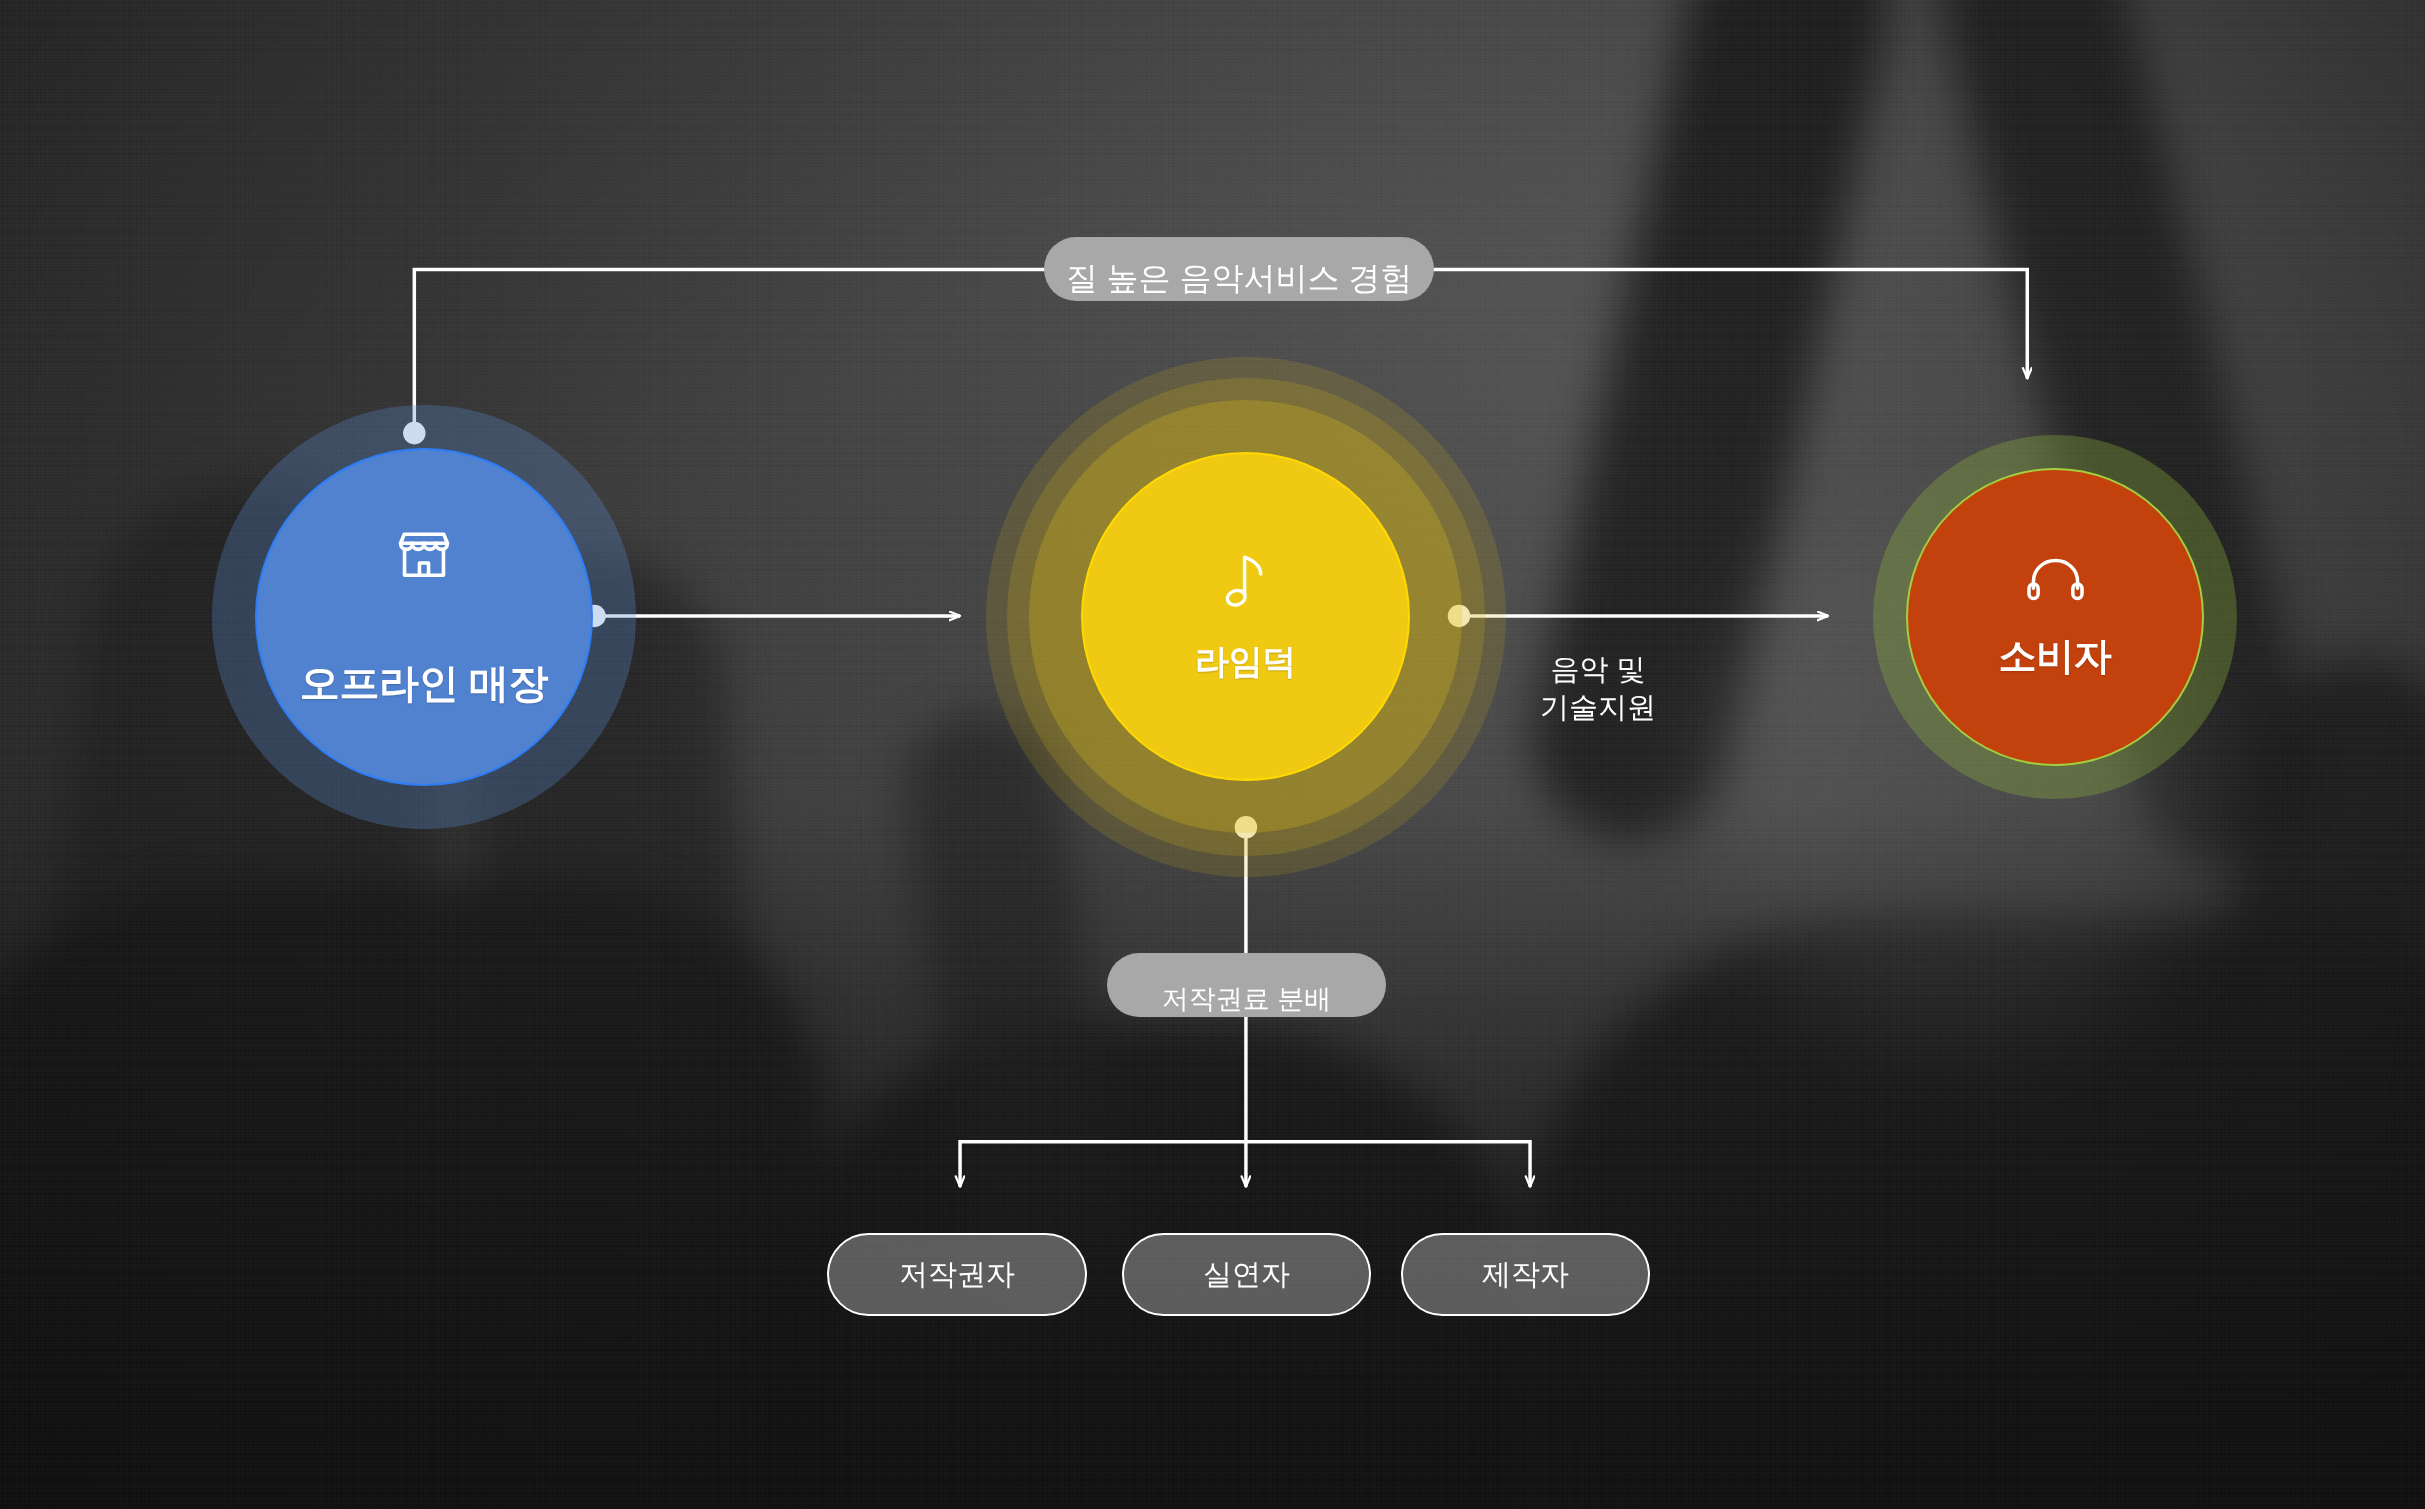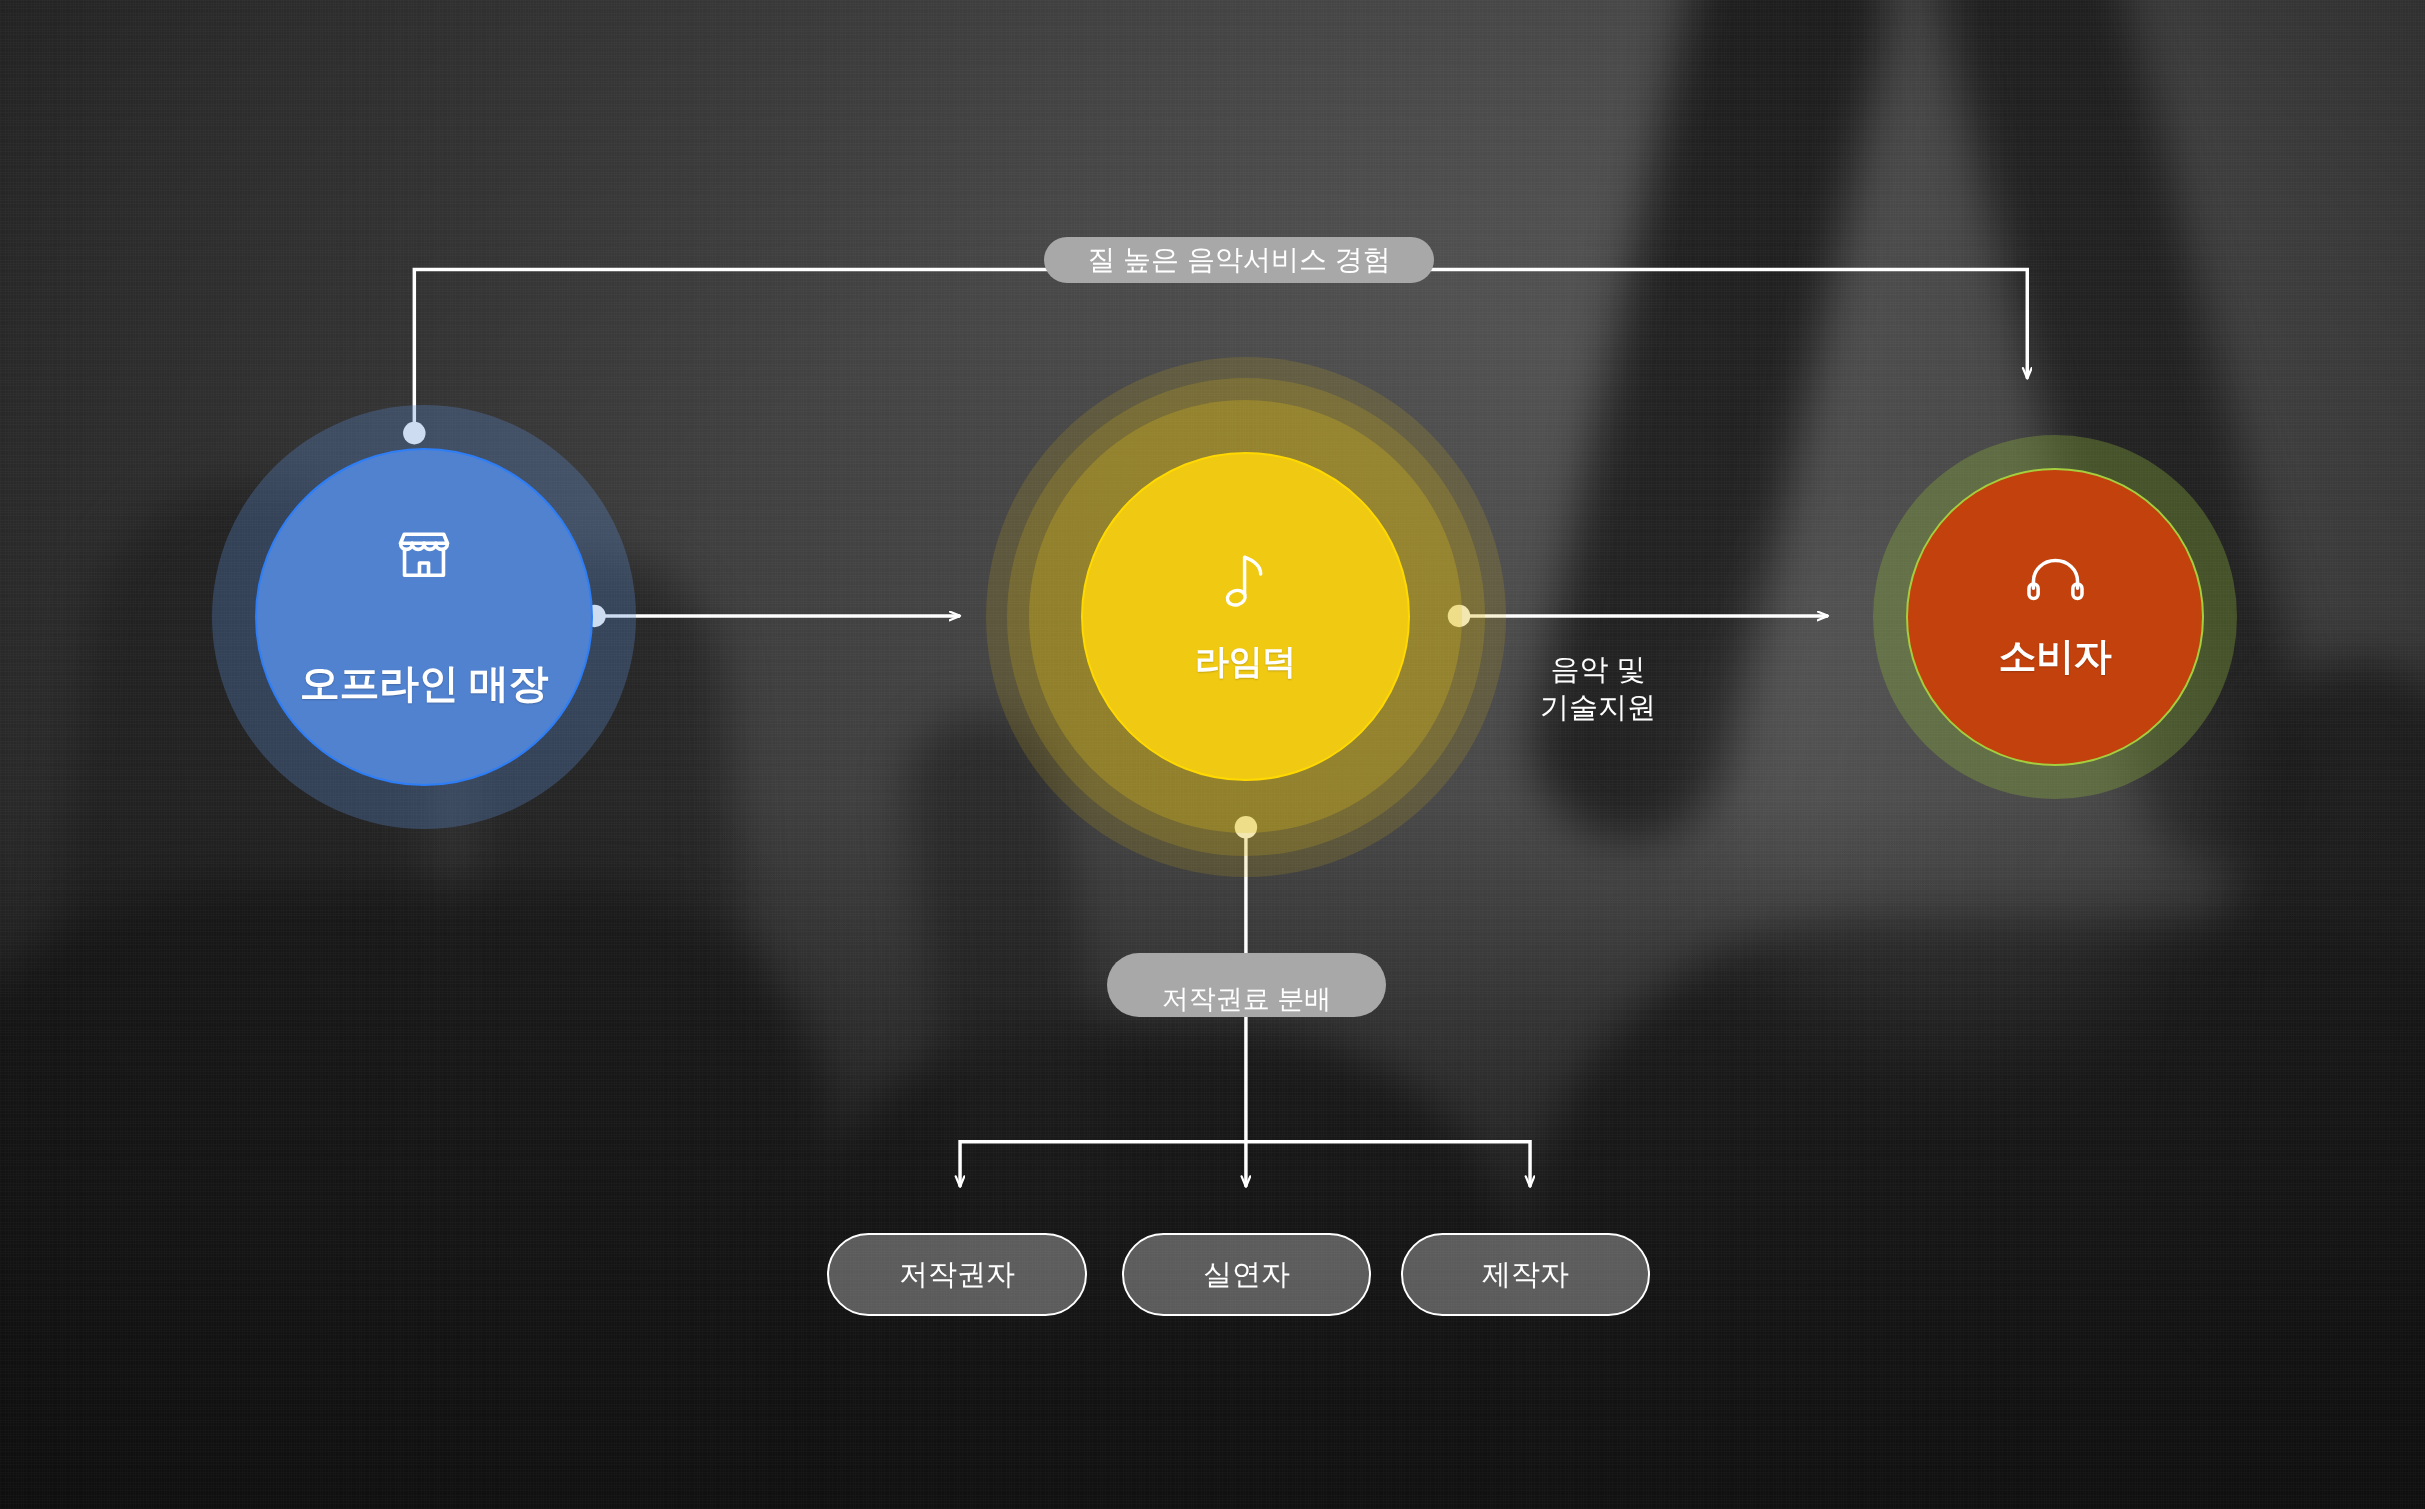--- a/index.html
+++ b/index.html
@@ -51,21 +51,21 @@
   #node-consumer .disc{left:33px;top:33px;width:298px;height:298px;background:#c2410c;
       border:2.6px solid #a5ce3e;box-sizing:border-box;}
   #node-consumer .lbl{font-size:38px;margin-top:22.5px;}
 
   
   #wires{position:absolute;inset:0;}
 
   
   .pill{position:absolute;background:#a8a8a8;color:#ffffff;border-radius:865px;
         display:flex;align-items:center;justify-content:center;white-space:nowrap;}
-  #pill-top{left:1044px;top:237px;width:390px;height:46px;font-size:28px;}
+  #pill-top{left:1044px;top:237px;width:390px;height:64px;font-size:32px;align-items:flex-end;}
   #pill-royalty{left:1107px;top:953px;width:279px;height:64px;font-size:27px;align-items:flex-end;}
 
   
   .cap{position:absolute;color:#ffffff;text-align:center;line-height:1.32;font-size:29px;white-space:nowrap;}
   #cap-left{left:606px;top:650px;width:286px;}
   #cap-right{left:1455px;top:650px;width:286px;}
 
   
   .obox{position:absolute;height:83px;border:2.6px solid #ffffff;border-radius:42px;
         background:rgba(190,190,190,.42);color:#ffffff;font-size:29px;

